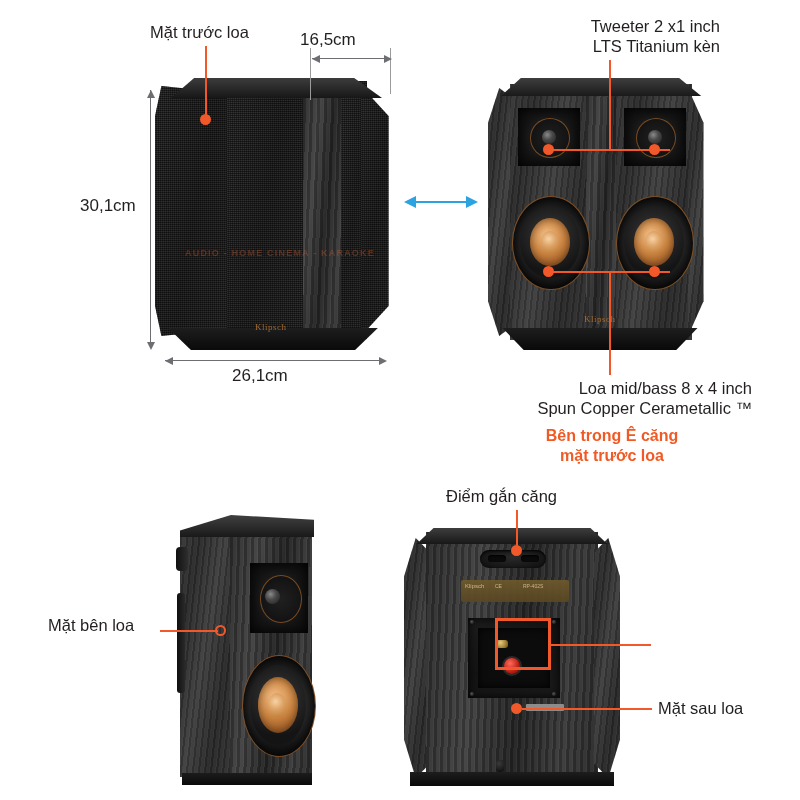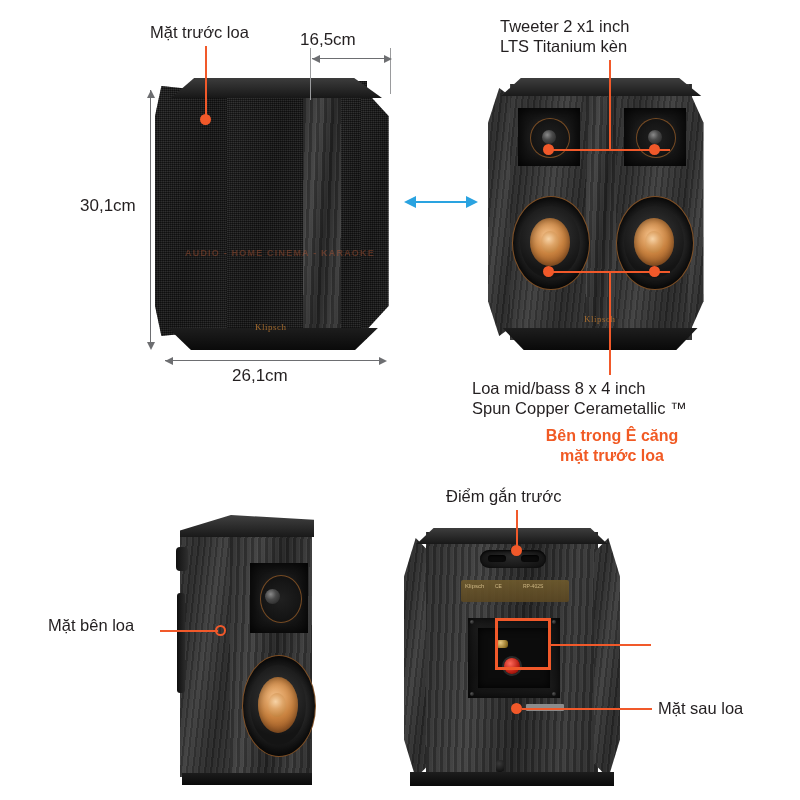--- a/index.html
+++ b/index.html
@@ -6,21 +6,21 @@
   body{width:800px;height:800px;overflow:hidden;
        font-family:"Liberation Sans","DejaVu Sans",sans-serif;
        color:#231f20;position:relative;}
 
   #stage{position:absolute;left:0;top:0;width:800px;height:800px;}
 
   .abs{position:absolute;}
 
   
   .lbl{position:absolute;font-size:16.5px;line-height:20px;color:#231f20;white-space:pre;}
-  .lbl.ctr{text-align:left;}
+  .lbl.ctr{text-align:right;}
   .dim{position:absolute;font-size:17px;color:#231f20;white-space:pre;}
   .hot{position:absolute;font-size:16px;line-height:20px;font-weight:bold;color:#f15a24;text-align:center;white-space:pre;}
 
   
   .oline{position:absolute;background:#f1592a;}
   .overt{width:2px;}
   .ohorz{height:2px;}
   .odot{position:absolute;width:11px;height:11px;border-radius:50%;
         border:2px solid #f1592a;background:#f1592a;box-sizing:border-box;
         box-shadow:0 0 0 2px rgba(241,89,42,.0);}
@@ -253,21 +253,21 @@
     <div class="screw" style="left:66px;top:92px;"></div>
     <div class="screw" style="left:148px;top:92px;"></div>
     <div class="screw" style="left:66px;top:164px;"></div>
     <div class="screw" style="left:148px;top:164px;"></div>
     <div class="post postGold" style="left:92px;top:112px;width:12px;height:8px;border-radius:3px;"></div>
     <div class="post postRed" style="left:100px;top:130px;width:16px;height:16px;"></div>
     <div class="lblSmall" style="left:122px;top:176px;width:38px;height:7px;"></div>
     <div class="abs" style="left:92px;top:232px;width:8px;height:12px;border-radius:3px;background:radial-gradient(circle at 40% 30%,#3a3a3a,#0b0b0b);"></div>
   </div>
 
-  <div class="lbl" style="left:446px;top:486px;">Điểm gắn trước</div>
+  <div class="lbl" style="left:446px;top:486px;">Điểm gắn căng</div>
   <div class="oline overt" style="left:516px;top:510px;height:40px;"></div>
   <div class="odot" style="left:511px;top:545px;"></div>
 
   <div class="obox" style="left:495px;top:618px;width:56px;height:52px;"></div>
   <div class="oline ohorz" style="left:551px;top:644px;width:100px;"></div>
 
   <div class="odot" style="left:511px;top:703px;"></div>
   <div class="oline ohorz" style="left:522px;top:708px;width:130px;"></div>
   <div class="lbl" style="left:658px;top:698px;">Mặt sau loa</div>
 

